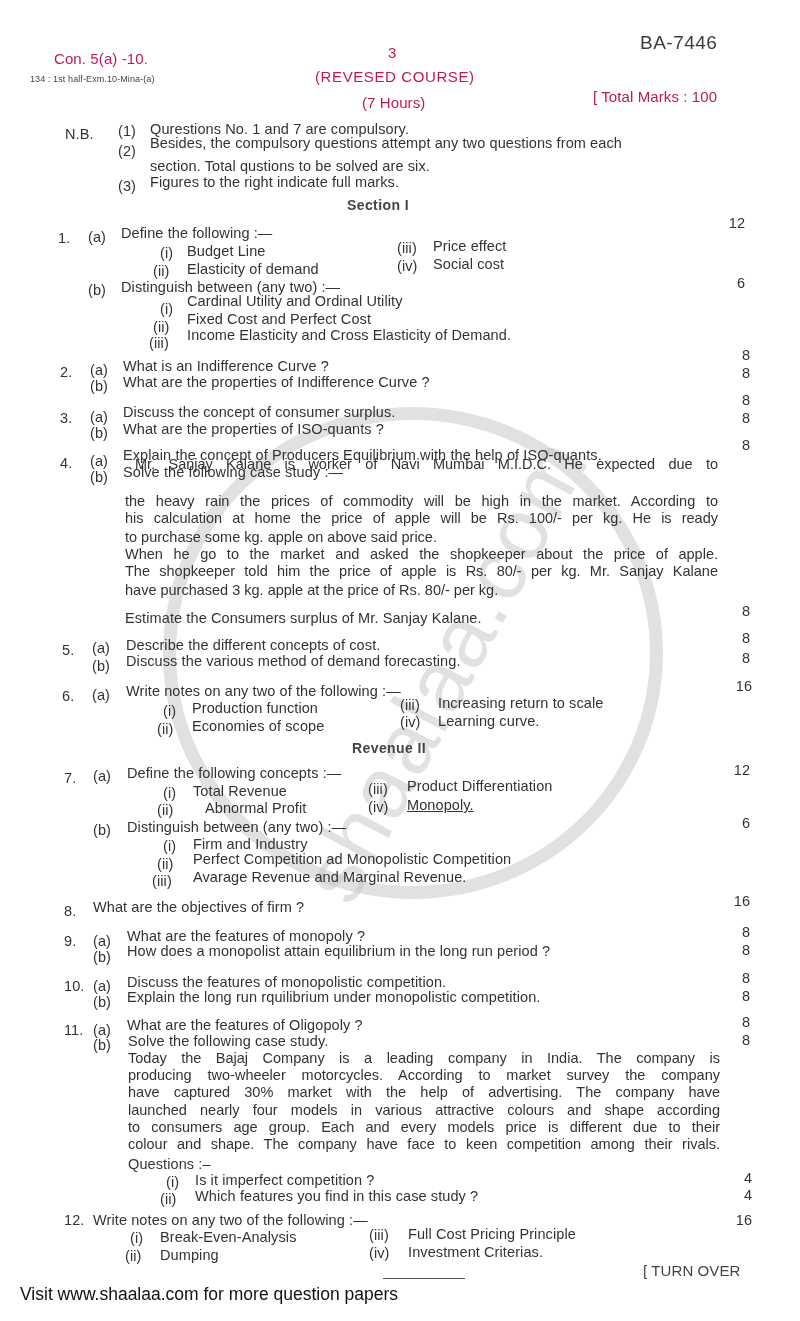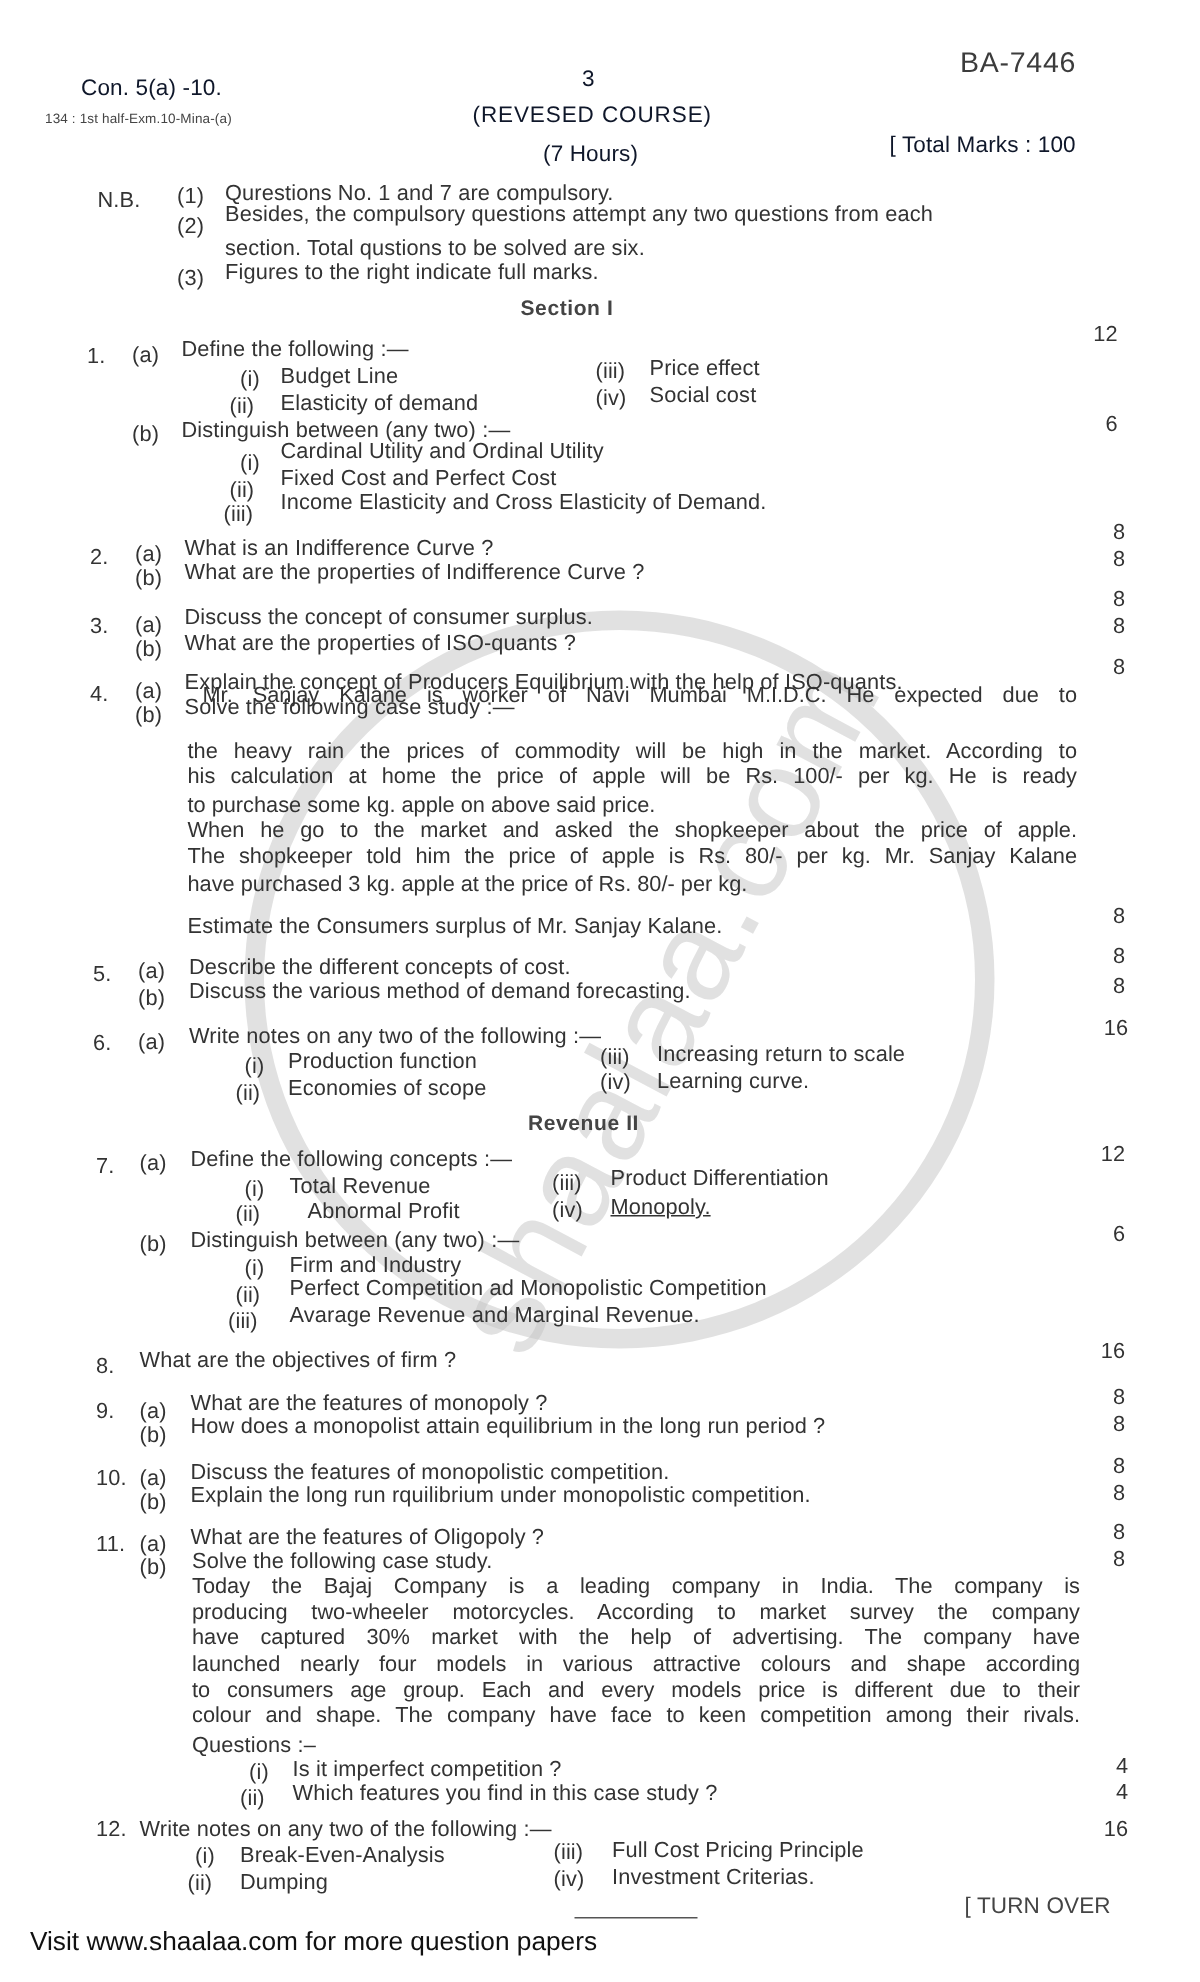--- a/index.html
+++ b/index.html
@@ -5,21 +5,21 @@
   html, body { margin: 0; padding: 0; }
   body {
     width: 800px; height: 1321px; position: relative; overflow: hidden;
     background: #ffffff;
     font-family: "Liberation Sans", sans-serif;
     color: #2a2a2a;
   }
   .page { position: absolute; left: 0; top: 0; width: 800px; height: 1321px; }
   .t { position: absolute; white-space: nowrap; font-size: 14.5px; line-height: 17px; color: #333; letter-spacing: 0.1px; }
   .sm { font-size: 9px; color: #444; }
-  .hdr { font-size: 15px; color: #0f172a; }
+  .hdr { font-size: 15px; color: #be185d; }
   .code { font-size: 19px; color: #3c3c3c; letter-spacing: 0.5px; }
   .sec { font-size: 14px; font-weight: bold; color: #444; letter-spacing: 0.4px; }
   .mk { position: absolute; font-size: 14.5px; line-height: 17px; color: #333; text-align: right; width: 30px; }
   .para { position: absolute; font-size: 14.5px; line-height: 17.2px; color: #333; text-align: justify; text-align-last: justify; }
   .para.last { text-align-last: left; }
   .footer { position: absolute; left: 20px; top: 1284px; font-size: 17.5px; color: #111; white-space: nowrap; }
   .rule { position: absolute; left: 383px; top: 1278px; width: 82px; height: 1px; background: #555; }
   .wm-circle {
     position: absolute; left: 163px; top: 407px; width: 500px; height: 492px;
     border-radius: 50%; border: 13px solid #c9c9c9; opacity: 0.55; box-sizing: border-box;

